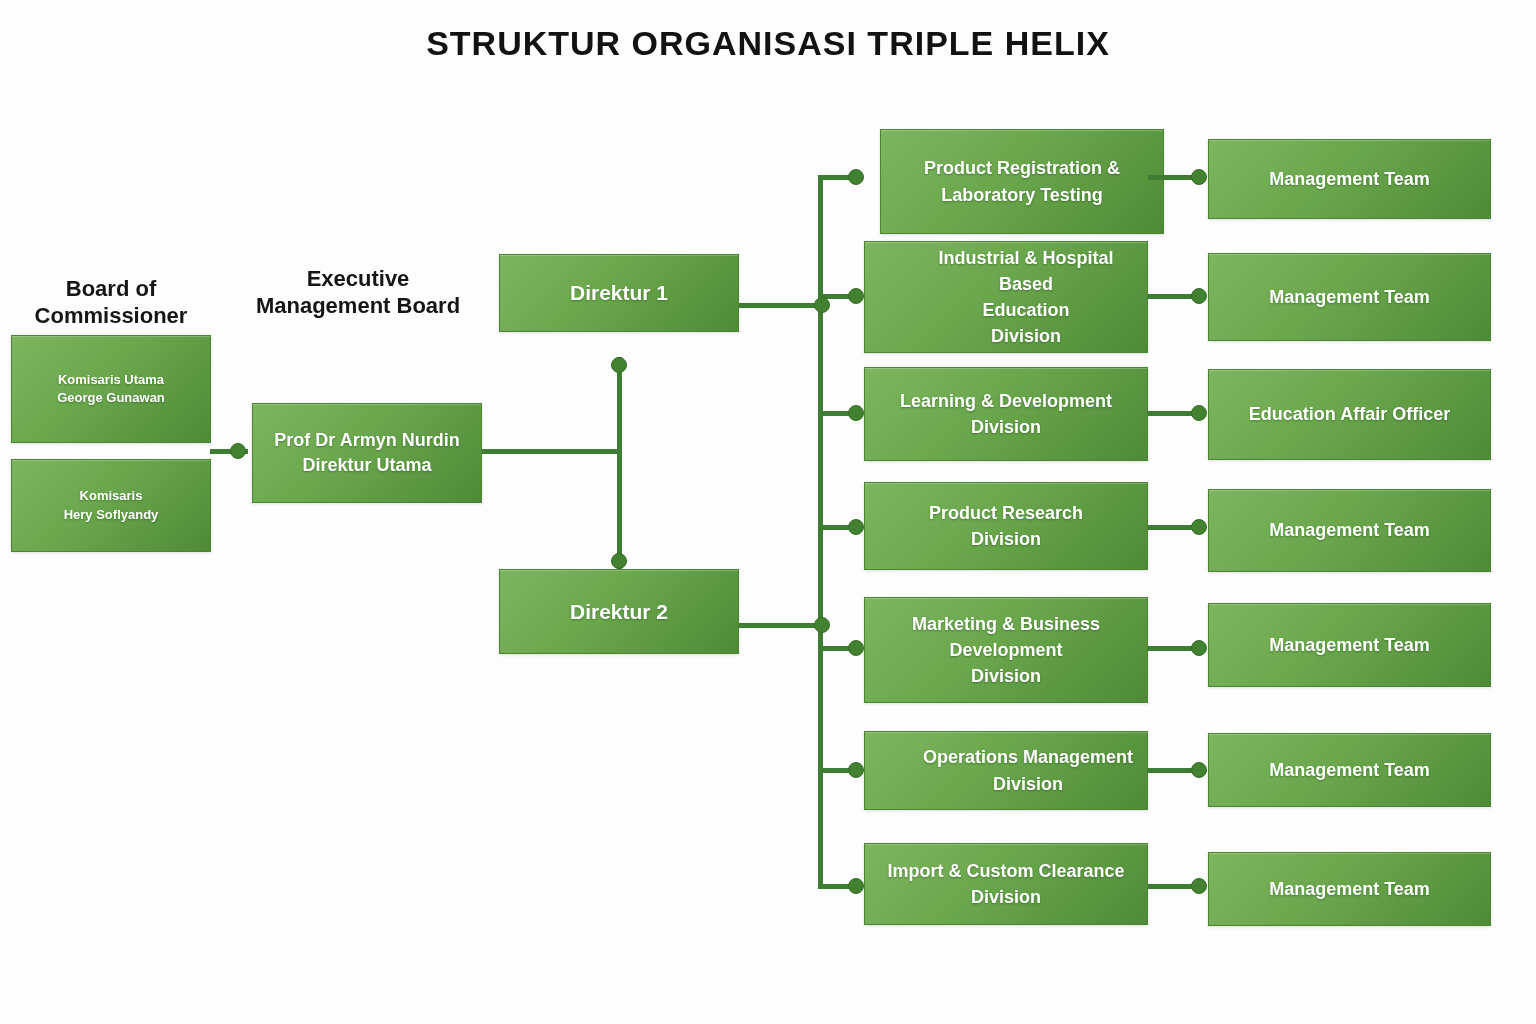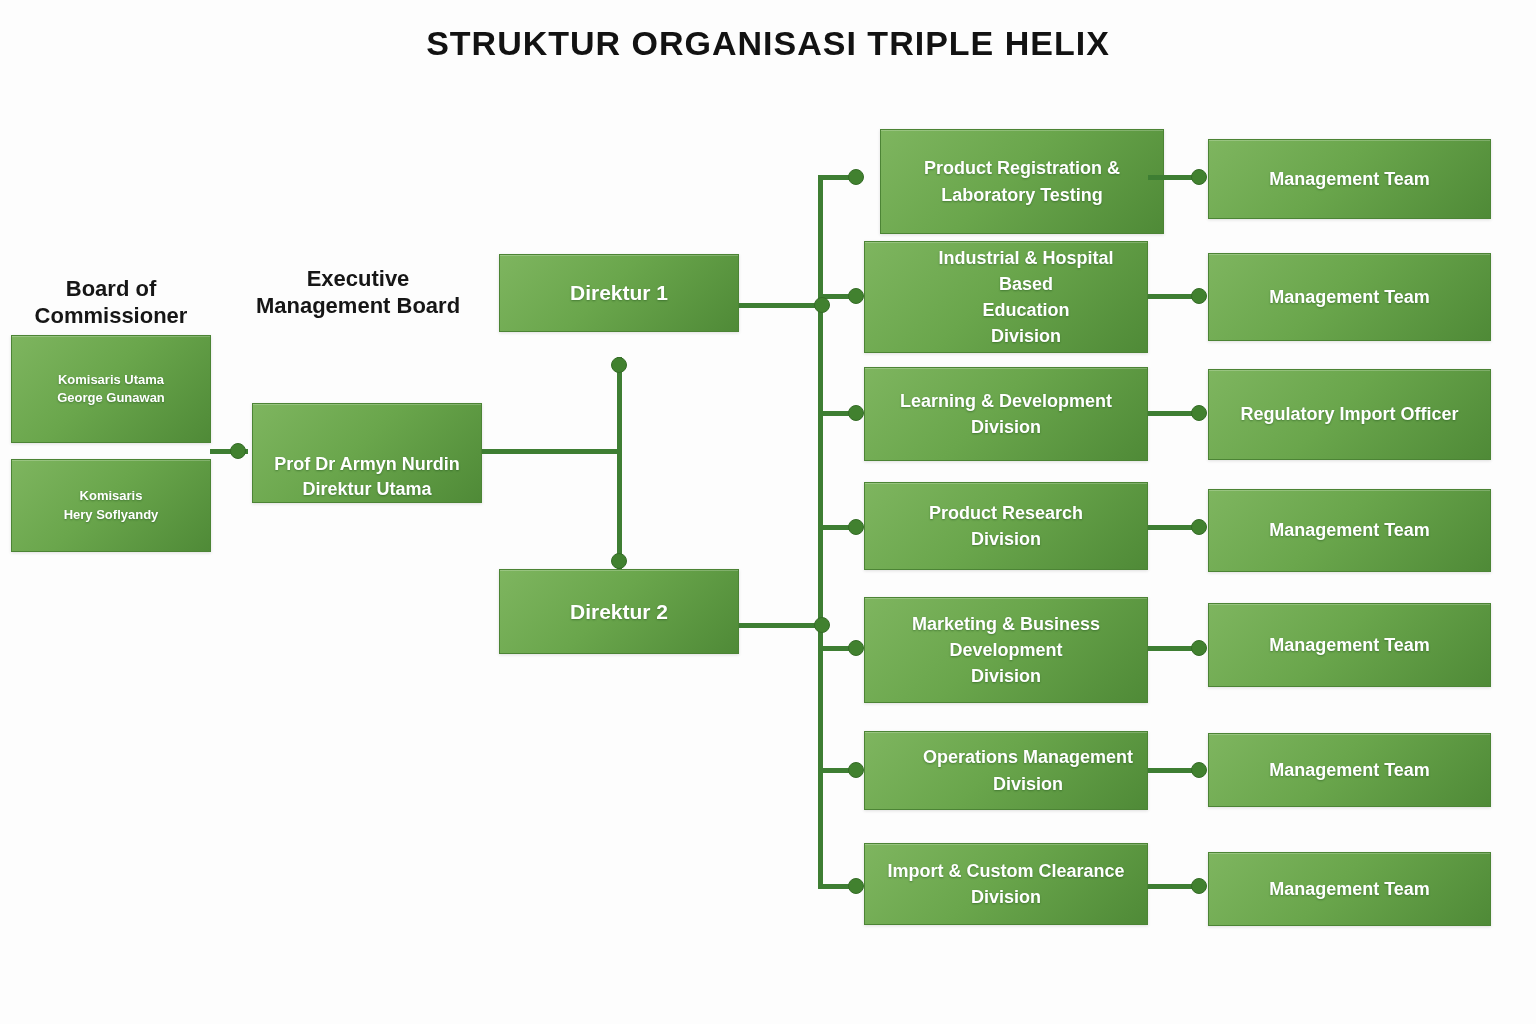--- a/index.html
+++ b/index.html
@@ -69,21 +69,21 @@
 
   <div class="gbox fs-member" style="left:11px;top:335px;width:200px;height:108px;">
     <span class="lbl">Komisaris Utama
 George Gunawan</span>
   </div>
   <div class="gbox fs-member" style="left:11px;top:459px;width:200px;height:93px;">
     <span class="lbl">Komisaris
 Hery Soflyandy</span>
   </div>
 
-  <div class="gbox fs-member" style="left:252px;top:403px;width:230px;height:100px;align-items:flex-end;">
+  <div class="gbox fs-member" style="left:252px;top:403px;width:230px;height:100px;">
     <span class="lbl" style="font-size:18px;">Prof Dr Armyn Nurdin
 Direktur Utama</span>
   </div>
 
   <div class="gbox fs-direktur" style="left:499px;top:254px;width:240px;height:78px;">
     <span class="lbl">Direktur 1</span>
   </div>
   <div class="gbox fs-direktur" style="left:499px;top:569px;width:240px;height:85px;">
     <span class="lbl">Direktur 2</span>
   </div>
@@ -119,21 +119,21 @@
 Division</span>
   </div>
 
   <div class="gbox fs-division" style="left:1208px;top:139px;width:283px;height:80px;">
     <span class="lbl">Management Team</span>
   </div>
   <div class="gbox fs-division" style="left:1208px;top:253px;width:283px;height:88px;">
     <span class="lbl">Management Team</span>
   </div>
   <div class="gbox fs-division" style="left:1208px;top:369px;width:283px;height:91px;">
-    <span class="lbl">Regulatory Import Officer</span>
+    <span class="lbl">Education Affair Officer</span>
   </div>
   <div class="gbox fs-division" style="left:1208px;top:489px;width:283px;height:83px;">
     <span class="lbl">Management Team</span>
   </div>
   <div class="gbox fs-division" style="left:1208px;top:603px;width:283px;height:84px;">
     <span class="lbl">Management Team</span>
   </div>
   <div class="gbox fs-division" style="left:1208px;top:733px;width:283px;height:74px;">
     <span class="lbl">Management Team</span>
   </div>

